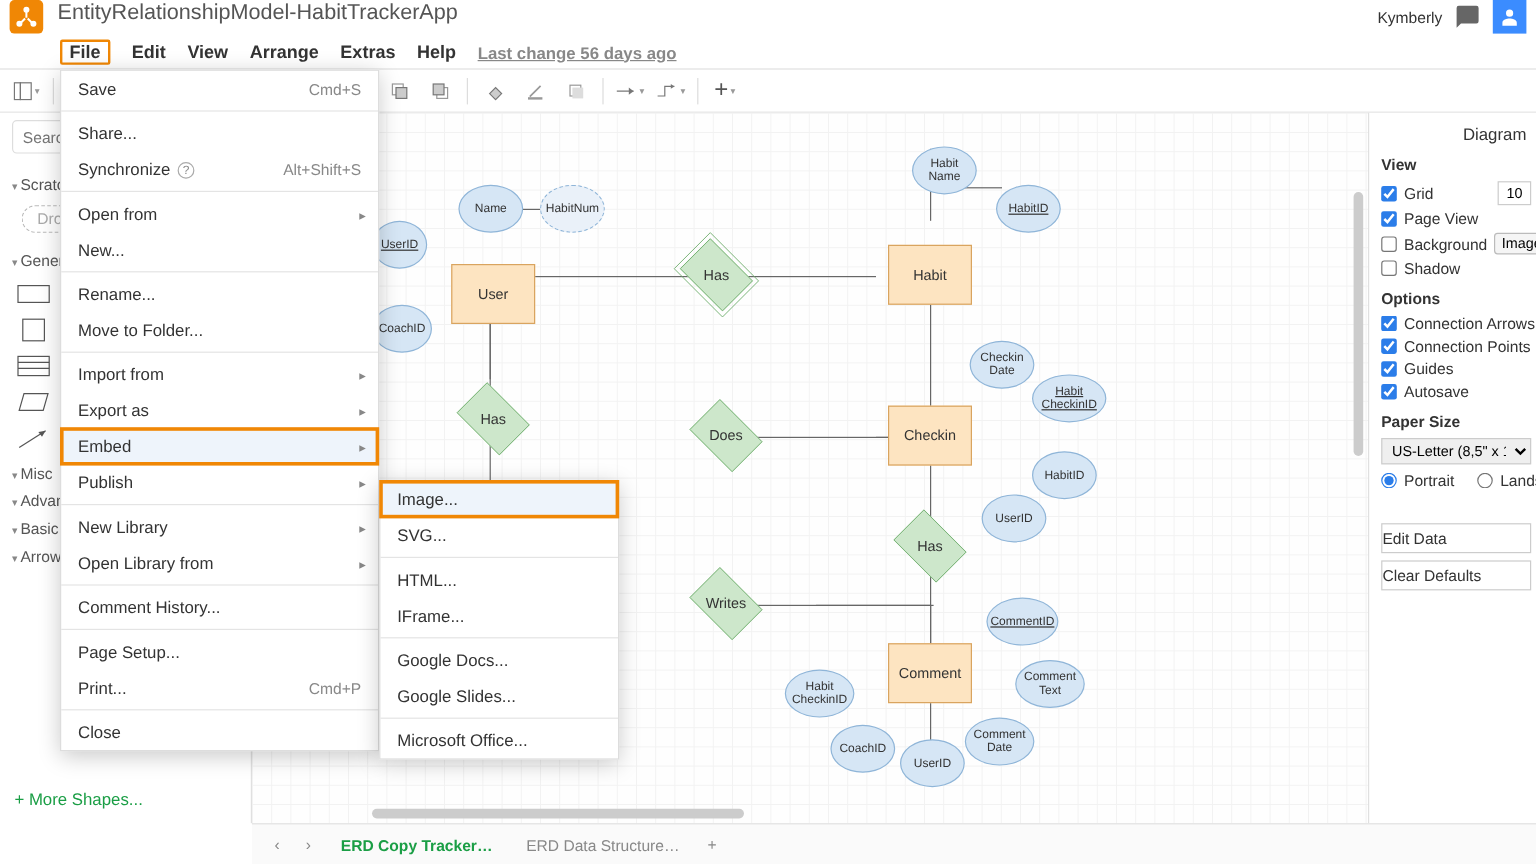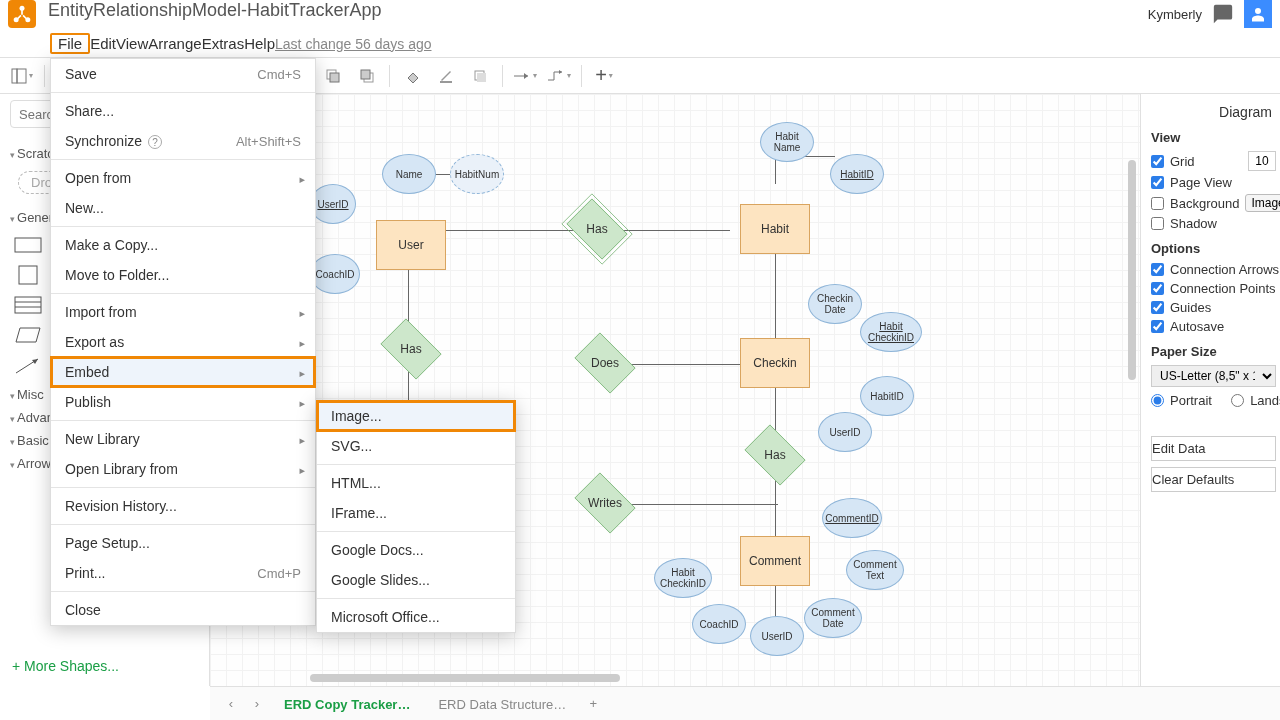--- a/index.html
+++ b/index.html
@@ -8,21 +8,21 @@
   .titlebar{display:flex;align-items:flex-start;height:30px;padding:0 8px;}
   .logo{width:28px;height:28px;background:#f08705;border-radius:4px;display:flex;align-items:center;justify-content:center;margin-right:12px;}
   .logo svg{width:20px;height:20px;fill:#fff;}
   .doc-title{font-size:18px;color:#555;}
   .user-area{margin-left:auto;display:flex;align-items:center;gap:10px;}
   .user-name{font-size:13px;color:#333;margin-left:36px;}
   .chat-ic{width:22px;height:22px;fill:#666;}
   .share-btn{width:28px;height:28px;background:#3b8cff;display:flex;align-items:center;justify-content:center;}
   .share-btn svg{fill:#fff;width:18px;height:18px;}
   
-  .menubar{display:flex;align-items:center;height:28px;padding:0 8px 0 50px;border-bottom:1px solid #e0e0e0;}
+  .menubar{display:flex;align-items:center;height:28px;padding:0 8px 0 50px;gap:18px;border-bottom:1px solid #e0e0e0;font-weight:bold;}
   .menu-item{font-size:15px;color:#333;cursor:pointer;}
   .menu-item.active{border:2px solid #f08705;padding:0 6px;border-radius:2px;}
   .last-change{color:#888;text-decoration:underline;font-size:14px;}
   
   .toolbar{display:flex;align-items:center;height:36px;padding:0 8px;gap:6px;border-bottom:1px solid #e0e0e0;}
   .tool-btn{width:28px;height:28px;display:flex;align-items:center;justify-content:center;color:#666;}
   .tool-sep{width:1px;height:22px;background:#ddd;margin:0 2px;}
   .tool-dd::after{content:"▾";font-size:8px;margin-left:2px;color:#999;}
   
   .left-panel{position:absolute;left:0;top:94px;width:210px;bottom:34px;border-right:1px solid #e0e0e0;background:#fff;padding:6px 10px;overflow:hidden;}
@@ -409,21 +409,21 @@
     </div>
   <div class="dd-sep"></div>
   <div class="dd-row dd-sub">
       <span>Open from</span>
     </div>
   <div class="dd-row">
       <span>New...</span>
     </div>
   <div class="dd-sep"></div>
   <div class="dd-row">
-      <span>Make a Copy...</span>
+      <span>Rename...</span>
     </div>
   <div class="dd-row">
       <span>Move to Folder...</span>
     </div>
   <div class="dd-sep"></div>
   <div class="dd-row dd-sub">
       <span>Import from</span>
     </div>
   <div class="dd-row dd-sub">
       <span>Export as</span>
@@ -436,21 +436,21 @@
     </div>
   <div class="dd-sep"></div>
   <div class="dd-row dd-sub">
       <span>New Library</span>
     </div>
   <div class="dd-row dd-sub">
       <span>Open Library from</span>
     </div>
   <div class="dd-sep"></div>
   <div class="dd-row">
-      <span>Revision History...</span>
+      <span>Comment History...</span>
     </div>
   <div class="dd-sep"></div>
   <div class="dd-row">
       <span>Page Setup...</span>
     </div>
   <div class="dd-row">
       <span>Print...</span>
       <span class="dd-short">Cmd+P</span>
     </div>
   <div class="dd-sep"></div>

